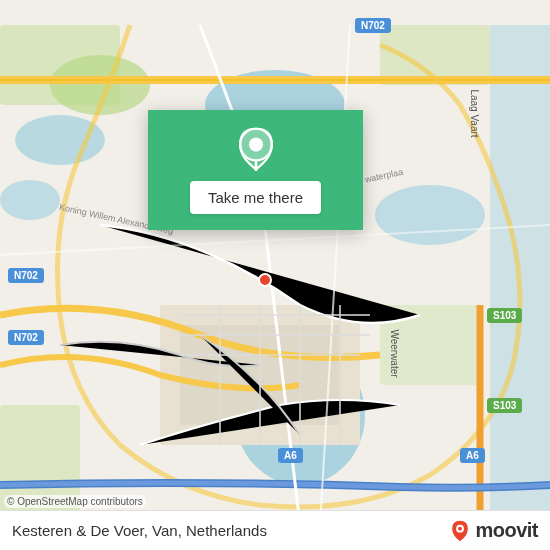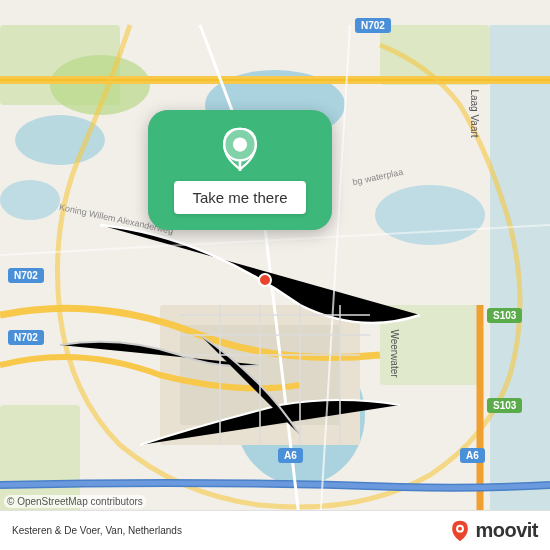--- a/index.html
+++ b/index.html
@@ -33,23 +33,23 @@
       top: 0; left: 0;
       width: 100%;
       height: 100%;
     }
 
     
     #popup-card {
       position: absolute;
       top: 110px;
       left: 148px;
-      width: 184px;
+      width: 215px;
       background: #a3a3a3;
-      border-radius: 20px;
+      border-radius: 0;
       box-shadow: 0 4px 16px rgba(0,0,0,0.25);
       overflow: hidden;
       z-index: 10;
     }
 
     #popup-green-section {
       background: #3db87a;
       width: 100%;
       height: 120px;
       display: flex;
@@ -87,21 +87,21 @@
       background: white;
       padding: 8px 12px 8px 12px;
       display: flex;
       align-items: center;
       justify-content: space-between;
       border-top: 1px solid #e0e0e0;
       z-index: 10;
     }
 
     #location-name {
-      font-size: 10px;
+      font-size: 15px;
       color: #333;
       font-weight: 400;
     }
 
     #moovit-logo {
       display: flex;
       align-items: flex-end;
       gap: 4px;
     }
 

